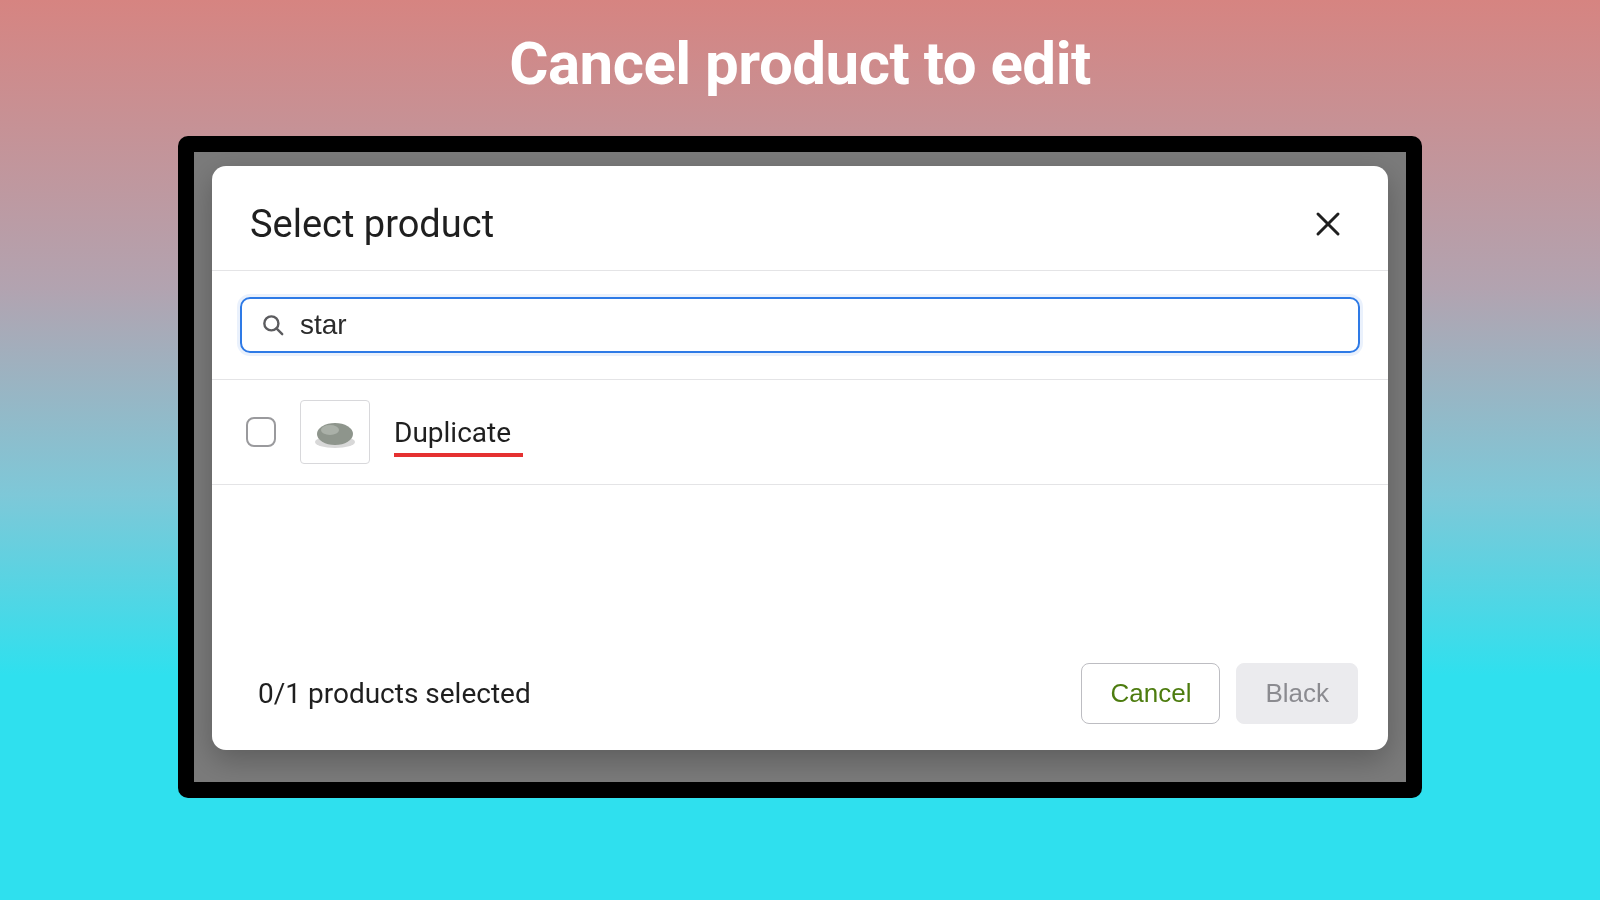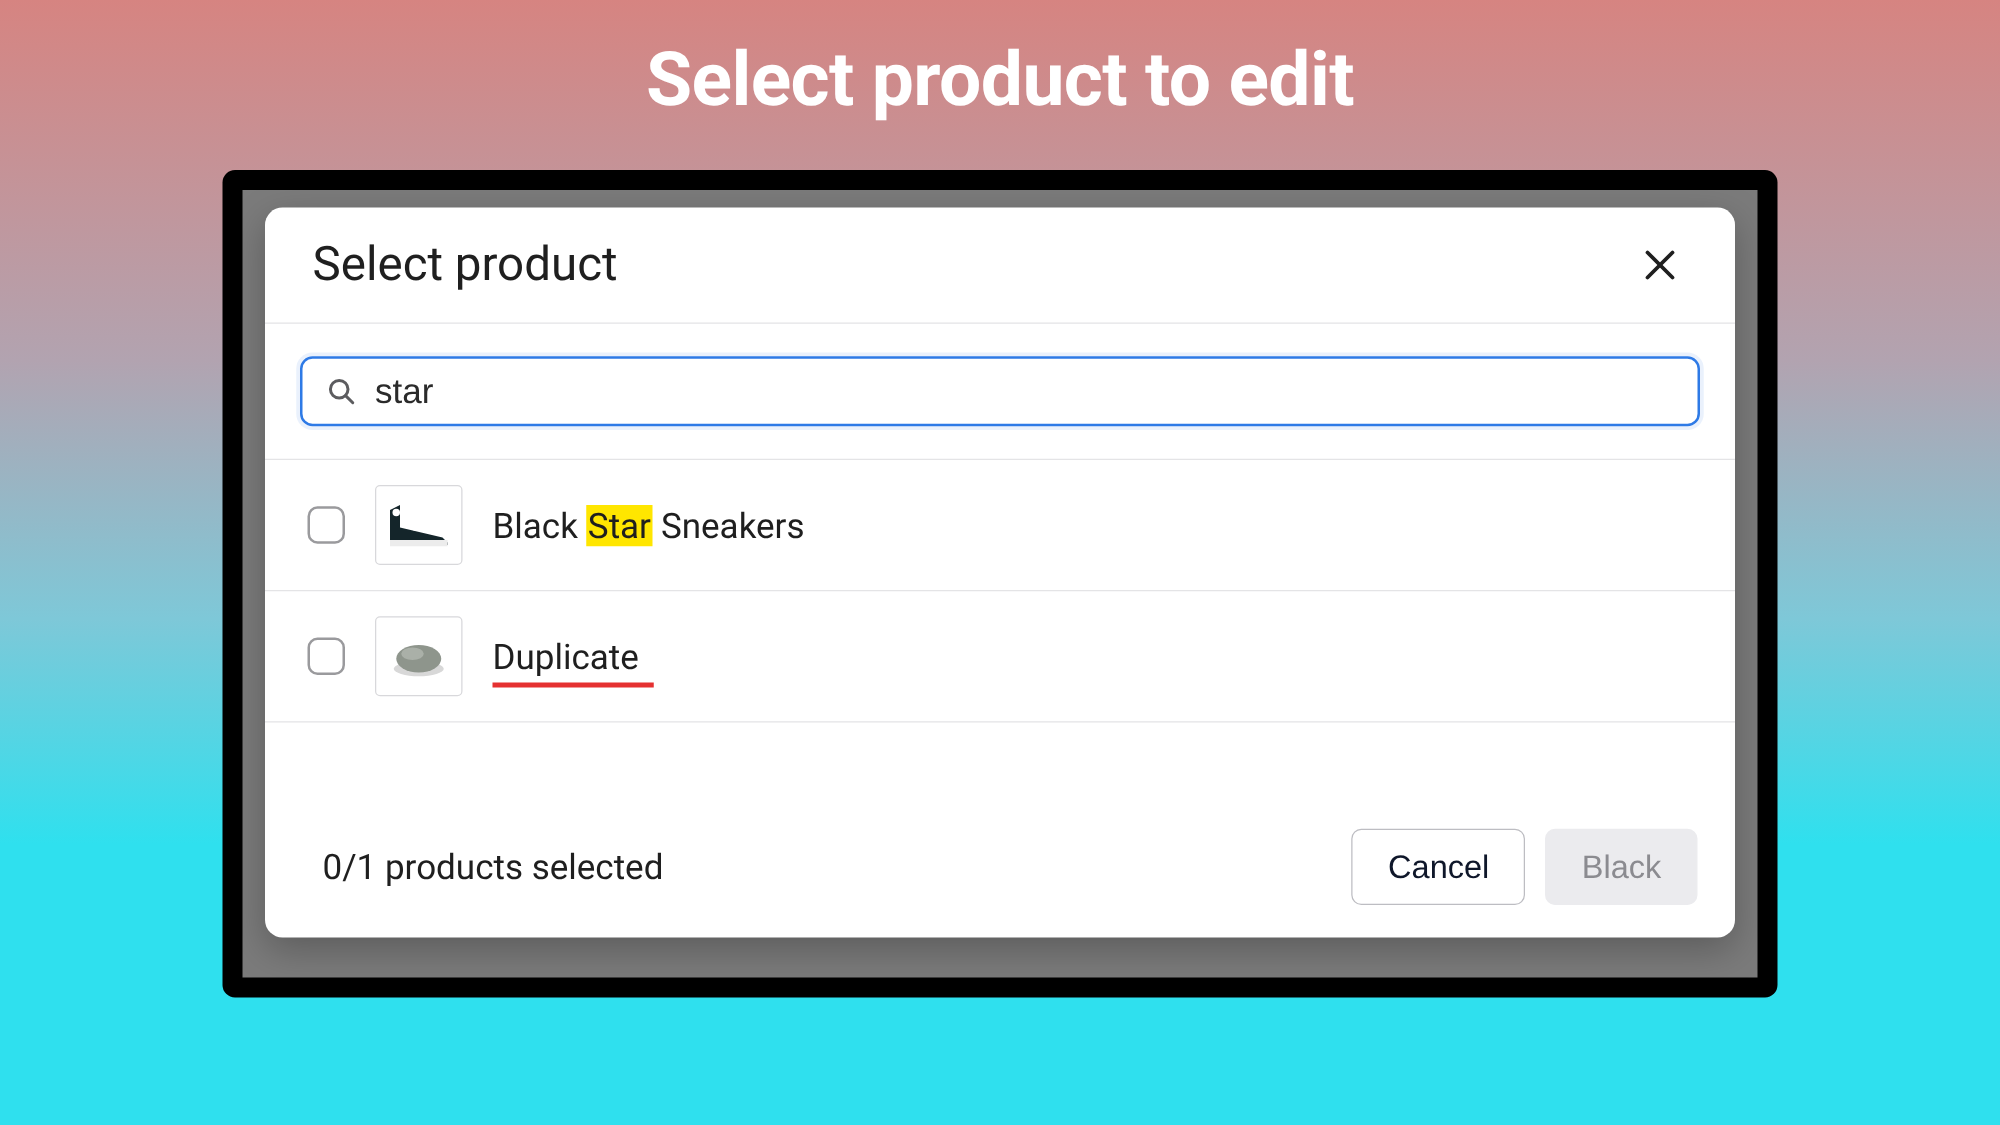--- a/index.html
+++ b/index.html
@@ -49,21 +49,21 @@
       display: flex;
       flex-direction: column;
       box-shadow: 0 10px 30px rgba(0,0,0,0.25);
       overflow: hidden;
     }
 
     .modal-header {
       display: flex;
       align-items: center;
       justify-content: space-between;
-      padding: 24px 38px 24px 38px;
+      padding: 36px 38px 24px 38px;
       border-bottom: 1px solid #e4e4e6;
     }
     .modal-title {
       font-size: 38px;
       font-weight: 400;
       color: #1f1f1f;
     }
     .close-btn {
       width: 44px;
       height: 44px;
@@ -161,33 +161,33 @@
     .btns { display: flex; gap: 16px; }
     .btn {
       font-size: 26px;
       padding: 14px 28px;
       border-radius: 8px;
       cursor: pointer;
     }
     .btn-cancel {
       background: #fff;
       border: 1.5px solid #bdbdc2;
-      color: #0f172a;
+      color: #4d7c0f;
     }
     .btn-select {
       background: #ebebee;
       border: 1.5px solid #ebebee;
       color: #8b8b90;
       cursor: default;
     }
   </style>
 </head>
 <body>
 
-<h1 class="page-title">Select product to edit</h1>
+<h1 class="page-title">Cancel product to edit</h1>
 
 <div class="frame">
   <div class="backdrop">
 
     <div class="modal">
 
       <div class="modal-header">
         <div class="modal-title">Select product</div>
         <button class="close-btn">
           <svg viewBox="0 0 24 24" fill="none" stroke="#1f1f1f" stroke-width="2.4" stroke-linecap="round">
@@ -202,36 +202,20 @@
           <svg viewBox="0 0 24 24" fill="none" stroke="#5c5c5f" stroke-width="2.2">
               <circle cx="10.5" cy="10.5" r="6.5"></circle>
               <line x1="20.5" y1="20.5" x2="15.2" y2="15.2" stroke-linecap="round"></line>
             </svg>
           <input class="search-input" type="text" value="star" style="">
         </div>
       </div>
 
       <div class="list">
 
-        <div class="row">
-          <div class="checkbox"></div>
-          <div class="thumb">
-            <svg width="58" height="44" viewBox="0 0 58 44">
-              <path d="M6 34 L6 10 L14 6 L14 24 L48 32 L52 36 L52 38 L6 38 Z" fill="#14252a"></path>
-              <rect x="6" y="34" width="46" height="5" fill="#ececec"></rect>
-              <line x1="16" y1="14" x2="22" y2="18" stroke="#fff" stroke-width="1.2"></line>
-              <line x1="16" y1="18" x2="24" y2="22" stroke="#fff" stroke-width="1.2"></line>
-              <line x1="16" y1="22" x2="26" y2="26" stroke="#fff" stroke-width="1.2"></line>
-              <circle cx="11" cy="12" r="3" fill="#fff"></circle>
-            </svg>
-          </div>
-          <div class="product-name">
-            <span>Black </span><span class="hl">Star</span><span> Sneakers</span>
-          </div>
-        </div>
 
         <div class="row">
           <div class="checkbox"></div>
           <div class="thumb">
             <svg width="58" height="44" viewBox="0 0 58 44">
               <ellipse cx="29" cy="32" rx="20" ry="6" fill="#d8d8d8"></ellipse>
               <ellipse cx="29" cy="24" rx="18" ry="11" fill="#8e958c"></ellipse>
               <ellipse cx="24" cy="20" rx="9" ry="5" fill="#aab0a8"></ellipse>
             </svg>
           </div>

